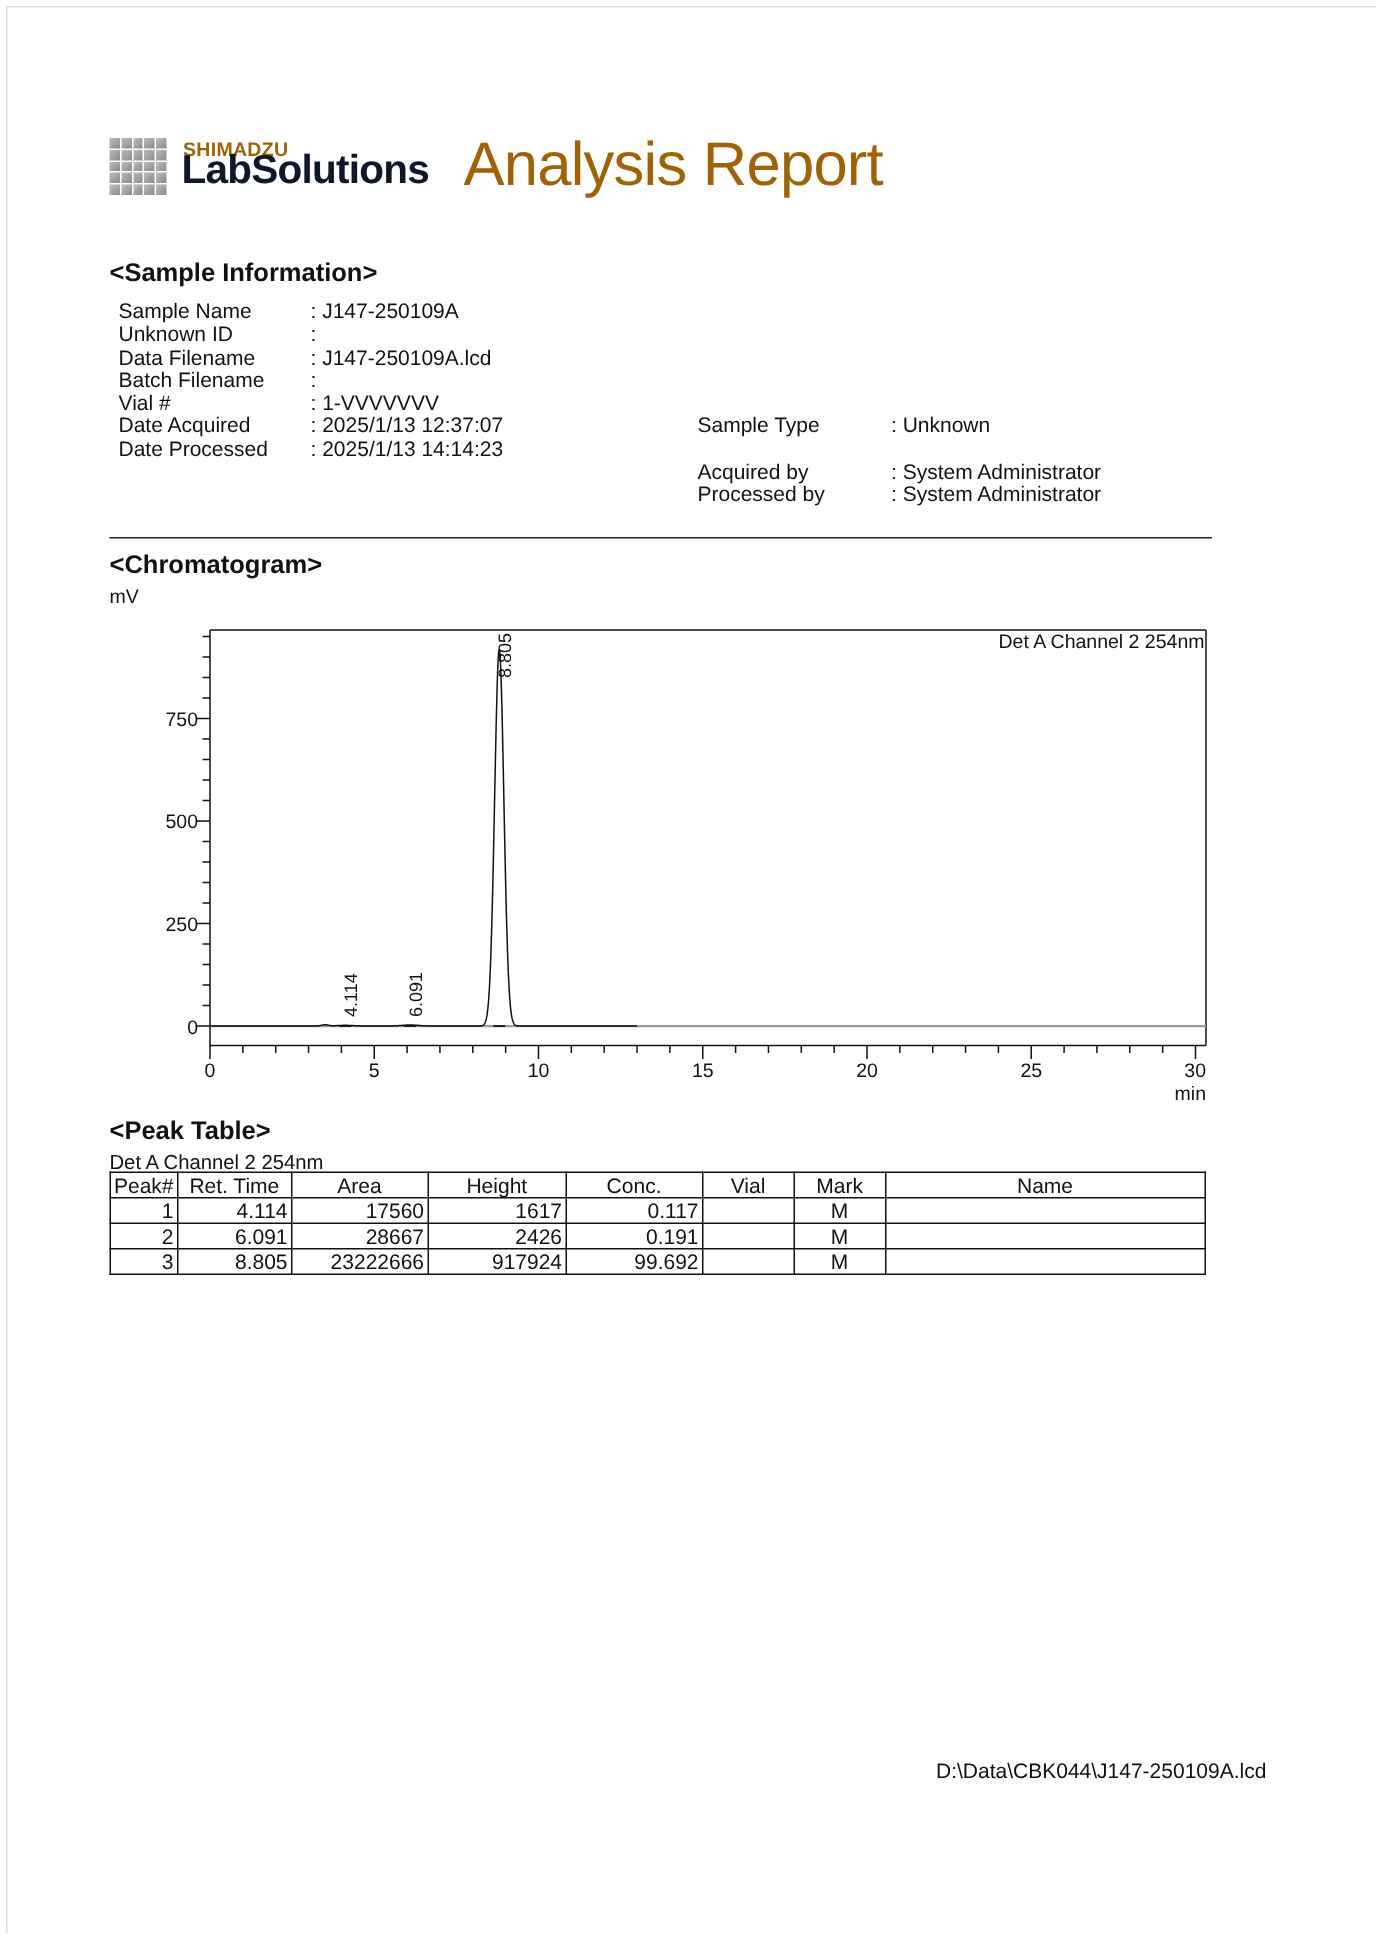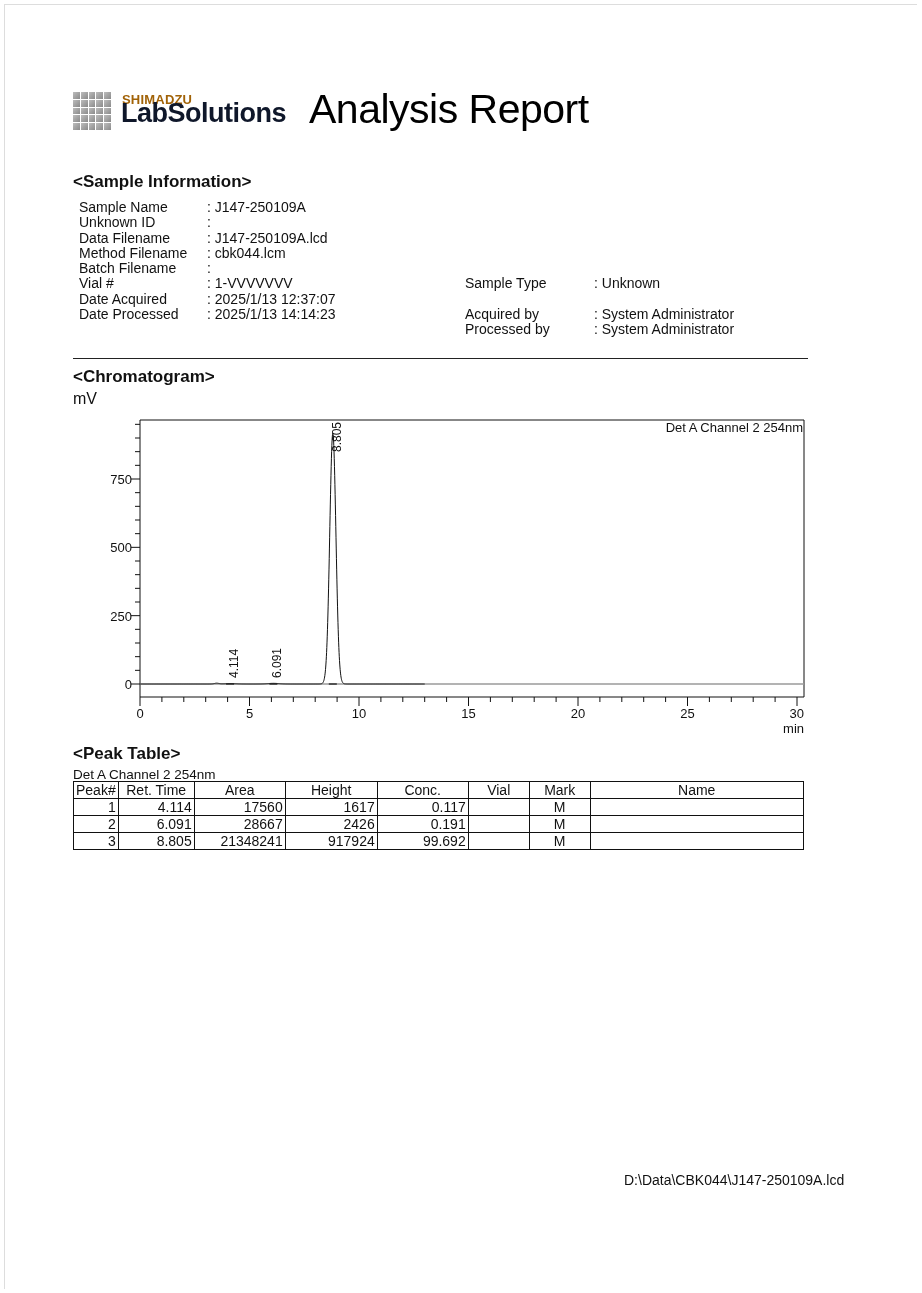--- a/index.html
+++ b/index.html
@@ -3,28 +3,28 @@
 <meta charset="utf-8">
 <style>
   html,body{margin:0;padding:0;background:#fff;}
   body{width:922px;height:1293px;position:relative;overflow:hidden;font-family:"Liberation Sans",sans-serif;color:#111;}
   .page{position:absolute;left:4px;top:4px;width:912px;height:1284px;border:1px solid #ddd;border-right:none;border-bottom:none;}
   .logo{position:absolute;left:73px;top:92px;width:210px;height:40px;}
   .logo-grid{position:absolute;left:0;top:0;width:38px;height:38px;display:grid;grid-template-columns:repeat(5,1fr);gap:1px;}
   .logo-grid span{background:linear-gradient(135deg,#bdbdbd,#8a8a8a);}
   .logo-brand{position:absolute;left:49px;top:0;font-size:13px;font-weight:bold;color:#a16207;letter-spacing:0.2px;}
   .logo-product{position:absolute;left:48px;top:6px;font-size:27px;font-weight:bold;color:#0f172a;letter-spacing:-0.5px;}
-  .title{position:absolute;left:309px;top:86px;font-size:41px;color:#000000;letter-spacing:-0.5px;}
+  .title{position:absolute;left:309px;top:86px;font-size:41px;color:#a16207;letter-spacing:-0.5px;}
   .section-title{position:absolute;font-size:17px;font-weight:bold;color:#111;}
   .info{position:absolute;font-size:14px;line-height:15.3px;color:#111;}
   .info .row{height:15.3px;white-space:nowrap;position:relative;text-align:center;}
   .info .lbl{position:absolute;left:0;}
   .info .val{position:absolute;}
   .divider{position:absolute;left:73px;top:358px;width:735px;height:1px;background:#222;}
-  .ylabel-unit{position:absolute;left:73px;top:390px;font-size:16px;}
+  .ylabel-unit{position:absolute;left:73px;top:390px;font-size:13px;}
   svg.chart{position:absolute;left:0;top:0;}
   .ptitle{position:absolute;left:73px;top:767px;font-size:13.5px;}
   table.peak{position:absolute;left:73px;top:781px;border-collapse:collapse;font-size:14px;}
   table.peak td, table.peak th{border:1px solid #111;padding:0 2px;height:16px;line-height:16px;font-weight:normal;}
   table.peak th{text-align:center;}
   table.peak td.num{text-align:right;}
   table.peak td.ctr{text-align:center;}
   .footer{position:absolute;left:624px;top:1172px;font-size:14px;}
 </style>
 </head>
@@ -72,24 +72,20 @@
       <span class="lbl">Sample Name</span>
       <span class="val" style="left:128px">: J147-250109A</span>
     </div>
   <div class="row">
       <span class="lbl">Unknown ID</span>
       <span class="val" style="left:128px">:</span>
     </div>
   <div class="row">
       <span class="lbl">Data Filename</span>
       <span class="val" style="left:128px">: J147-250109A.lcd</span>
-    </div>
-  <div class="row">
-      <span class="lbl">Method Filename</span>
-      <span class="val" style="left:128px">: cbk044.lcm</span>
     </div>
   <div class="row">
       <span class="lbl">Batch Filename</span>
       <span class="val" style="left:128px">:</span>
     </div>
   <div class="row">
       <span class="lbl">Vial #</span>
       <span class="val" style="left:128px">: 1-VVVVVVV</span>
     </div>
   <div class="row">
@@ -249,21 +245,21 @@
     <td class="num">28667</td>
     <td class="num">2426</td>
     <td class="num">0.191</td>
     <td class="ctr"></td>
     <td class="ctr">M</td>
     <td class="ctr"></td>
   </tr>
   <tr>
     <td class="num">3</td>
     <td class="num">8.805</td>
-    <td class="num">21348241</td>
+    <td class="num">23222666</td>
     <td class="num">917924</td>
     <td class="num">99.692</td>
     <td class="ctr"></td>
     <td class="ctr">M</td>
     <td class="ctr"></td>
   </tr>
 </tbody>
   </table>
 
 <div class="footer">D:\Data\CBK044\J147-250109A.lcd</div>

